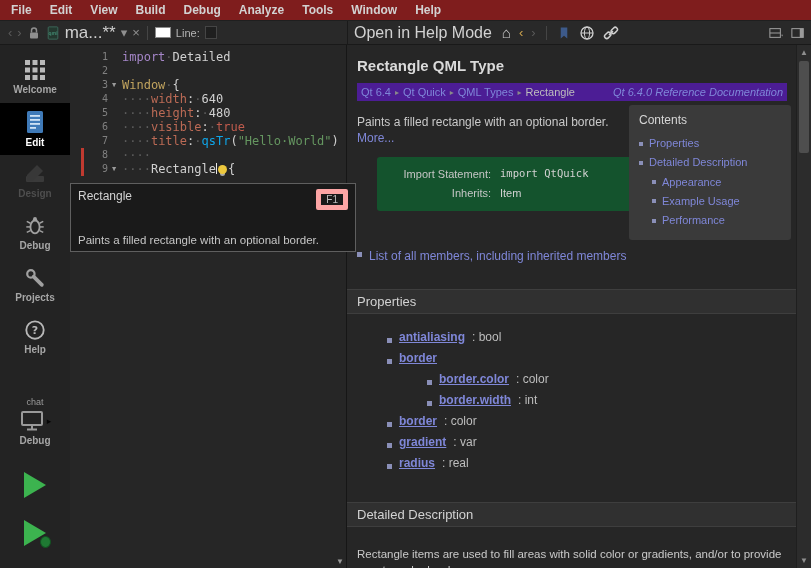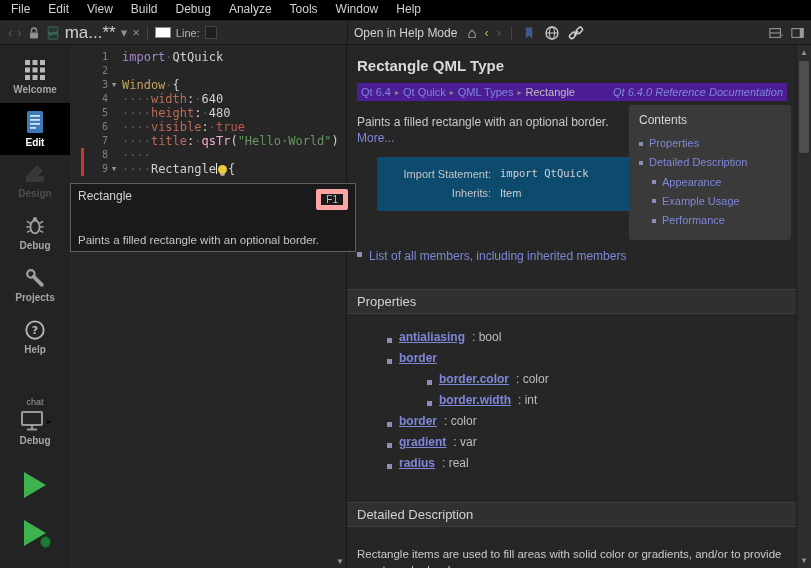--- a/index.html
+++ b/index.html
@@ -1,39 +1,39 @@
 <!DOCTYPE html>
 <html><head>
 <meta charset="utf-8">
 <style>
   html,body{margin:0;padding:0;background:#151515;}
   *{box-sizing:border-box;}
   .app{width:811px;height:568px;background:#262626;position:relative;overflow:hidden;
        font-family:"Liberation Sans",sans-serif;color:#c9c9c9;display:flex;flex-direction:column;}
 
   
-  .menubar{height:20px;flex:0 0 auto;display:flex;background:#000000;
-           font-size:12px;color:#d2d2d2;padding-left:2px;}
+  .menubar{height:20px;flex:0 0 auto;display:flex;align-items:center;background:#7f1d1d;
+           font-size:12px;color:#d2d2d2;padding-left:2px;font-weight:bold;}
   .menu-item{padding:2px 9px;cursor:default;}
 
   
   .toolbar{height:25px;flex:0 0 auto;background:#292929;border-top:1px solid #1f1f1f;
            border-bottom:1px solid #191919;display:flex;align-items:center;font-size:12px;}
   .tb-left{width:348px;height:100%;display:flex;align-items:center;gap:5px;padding:0 4px 0 8px;
            border-right:1px solid #1a1a1a;}
   .tb-right{flex:1;height:100%;display:flex;align-items:center;gap:8px;padding:0 6px;}
   .tb-ico{color:#8f8f8f;font-size:13px;line-height:1;cursor:default;}
   .tb-ico.dim{color:#5a5a5a;}
   .tb-ico.gold{color:#c9a14d;}
   .tb-sep{width:1px;height:14px;background:#454545;margin:0 2px;}
   .filename{color:#cfcfcf;font-size:17px;}
   .swatch{width:16px;height:11px;background:#ffffff;border:1px solid #8a8a8a;}
   .line-label{color:#b5b5b5;font-size:11px;}
   .mini-box{width:12px;height:13px;background:#1f1f1f;border:1px solid #454545;}
-  .mode-label{color:#d2d2d2;font-size:12px;margin-right:2px;}
+  .mode-label{color:#d2d2d2;font-size:16px;margin-right:2px;}
   .spacer{flex:1;}
 
   
   .main{flex:1;display:flex;min-height:0;}
 
   
   .sidebar{width:70px;flex:0 0 auto;background:#232323;display:flex;flex-direction:column;
            align-items:stretch;padding-top:6px;}
   .mode{height:52px;display:flex;flex-direction:column;align-items:center;justify-content:center;
         gap:3px;font-size:10px;font-weight:bold;color:#a6a6a6;cursor:default;}
@@ -58,21 +58,21 @@
   .code-line{display:flex;height:14px;line-height:14px;font-family:"DejaVu Sans Mono",monospace;
              font-size:12px;white-space:pre;}
   .gut-mark{width:16px;flex:0 0 auto;position:relative;}
   .gut-mark.marked::after{content:"";position:absolute;right:2px;top:0;width:3px;height:100%;background:#c03a30;}
   .gut-num{width:22px;flex:0 0 auto;text-align:right;color:#808080;font-size:10px;
            font-family:"DejaVu Sans Mono",monospace;}
   .gut-fold{width:12px;flex:0 0 auto;text-align:center;color:#9a9a9a;font-size:7px;line-height:14px;}
   .code-body{padding-left:2px;}
   .tok-kw{color:#a586c8;}  .tok-plain{color:#d0d0d0;}  .tok-type{color:#c0a35e;}
   .tok-prop{color:#bb6a55;} .tok-num{color:#d0d0d0;}   .tok-bool{color:#c05b4d;}
-  .tok-func{color:#f9a8d4;} .tok-str{color:#659660;}   .tok-ws{color:#5c5c5c;}
+  .tok-func{color:#0ea5e9;} .tok-str{color:#659660;}   .tok-ws{color:#5c5c5c;}
   .caret{display:inline-block;width:1px;height:11px;background:#e8e8e8;vertical-align:-1px;}
   .bulb{display:inline-block;width:9px;height:9px;border-radius:50%;background:#edc83d;
         margin:0 1px;vertical-align:-1px;box-shadow:0 4px 0 -2px #a8a8a8;}
   .editor-scroll-down{position:absolute;right:2px;bottom:2px;color:#9a9a9a;font-size:8px;}
 
   
   .tooltip{position:absolute;left:0;top:138px;width:286px;height:69px;background:#1a1a1a;
            border:1px solid #5f5f5f;z-index:6;padding:5px 7px;display:flex;flex-direction:column;
            justify-content:space-between;font-size:12px;color:#d2d2d2;}
   .tt-top{display:flex;justify-content:space-between;align-items:flex-start;}
@@ -82,21 +82,21 @@
   
   .help{flex:1;position:relative;background:#262626;overflow:hidden;padding:0 24px 0 10px;}
   .help h1{font-size:15px;font-weight:bold;color:#dadada;margin:12px 0 0 0;}
   .crumbs{margin-top:9px;background:#4c1d95;padding:3px 4px;display:flex;align-items:center;
           font-size:11px;gap:4px;}
   .crumbs .sep{color:#8a8a8a;font-size:8px;}
   .crumbs .cur{color:#bdbdbd;}
   .crumbs .ref{margin-left:auto;font-style:italic;color:#7f87d8;cursor:pointer;}
   .link{color:#7f87d8;text-decoration:none;cursor:pointer;}
   .intro{margin:13px 0 0 0;font-size:12px;color:#c9c9c9;width:282px;line-height:1.35;}
-  .import-box{margin:11px 0 0 20px;width:262px;background:#0c4a6e;border-radius:3px;
+  .import-box{margin:11px 0 0 20px;width:262px;background:#14532d;border-radius:3px;
               padding:8px 10px;font-size:11px;}
   .imp-row{display:flex;line-height:1.7;}
   .imp-label{width:104px;text-align:right;color:#c6c6c6;flex:0 0 auto;}
   .imp-value{margin-left:9px;color:#d2d2d2;}
   .mono{font-family:"DejaVu Sans Mono",monospace;font-size:10.5px;}
   .members{margin-top:37px;width:300px;display:flex;gap:7px;font-size:12px;line-height:1.35;}
   .sq{width:5px;height:5px;background:#8a8fb8;flex:0 0 auto;margin-top:4px;display:inline-block;}
   .sq.small{width:4px;height:4px;margin-top:4px;}
   .band{margin:25px -24px 0 -10px;padding:4px 10px;background:#303030;border-top:1px solid #3e3e3e;
         border-bottom:1px solid #3e3e3e;font-size:13px;color:#d2d2d2;}
@@ -279,21 +279,21 @@
 
       <div class="play-tri play1"></div>
       <div class="play2">
         <div class="play-tri"></div>
         <div class="bugdot"></div>
       </div>
     </div>
 
     <div class="editor">
       <div>
-          <div class="code-line"><span class="gut-mark"></span><span class="gut-num">1</span><span class="gut-fold"></span><span class="code-body"><span class="tok-kw">import</span><span class="tok-ws">·</span><span class="tok-plain">QtQuick</span></span></div>
+          <div class="code-line"><span class="gut-mark"></span><span class="gut-num">1</span><span class="gut-fold"></span><span class="code-body"><span class="tok-kw">import</span><span class="tok-ws">·</span><span class="tok-plain">Detailed</span></span></div>
           <div class="code-line"><span class="gut-mark"></span><span class="gut-num">2</span><span class="gut-fold"></span><span class="code-body"></span></div>
           <div class="code-line"><span class="gut-mark"></span><span class="gut-num">3</span><span class="gut-fold">▼</span><span class="code-body"><span class="tok-type">Window</span><span class="tok-ws">·</span><span class="tok-plain">{</span></span></div>
           <div class="code-line"><span class="gut-mark"></span><span class="gut-num">4</span><span class="gut-fold"></span><span class="code-body"><span class="tok-ws">····</span><span class="tok-prop">width</span><span class="tok-plain">:</span><span class="tok-ws">·</span><span class="tok-num">640</span></span></div>
           <div class="code-line"><span class="gut-mark"></span><span class="gut-num">5</span><span class="gut-fold"></span><span class="code-body"><span class="tok-ws">····</span><span class="tok-prop">height</span><span class="tok-plain">:</span><span class="tok-ws">·</span><span class="tok-num">480</span></span></div>
           <div class="code-line"><span class="gut-mark"></span><span class="gut-num">6</span><span class="gut-fold"></span><span class="code-body"><span class="tok-ws">····</span><span class="tok-prop">visible</span><span class="tok-plain">:</span><span class="tok-ws">·</span><span class="tok-bool">true</span></span></div>
           <div class="code-line"><span class="gut-mark"></span><span class="gut-num">7</span><span class="gut-fold"></span><span class="code-body"><span class="tok-ws">····</span><span class="tok-prop">title</span><span class="tok-plain">:</span><span class="tok-ws">·</span><span class="tok-func">qsTr</span><span class="tok-plain">(</span><span class="tok-str">"Hello·World"</span><span class="tok-plain">)</span></span></div>
           <div class="code-line"><span class="gut-mark marked"></span><span class="gut-num">8</span><span class="gut-fold"></span><span class="code-body"><span class="tok-ws">····</span></span></div>
           <div class="code-line"><span class="gut-mark marked"></span><span class="gut-num">9</span><span class="gut-fold">▼</span><span class="code-body"><span class="tok-ws">····</span><span class="tok-plain">Rectangle</span><span class="caret"></span><span class="bulb"></span><span class="tok-plain">{</span></span></div>
         </div>
       <span class="editor-scroll-down">▼</span>

